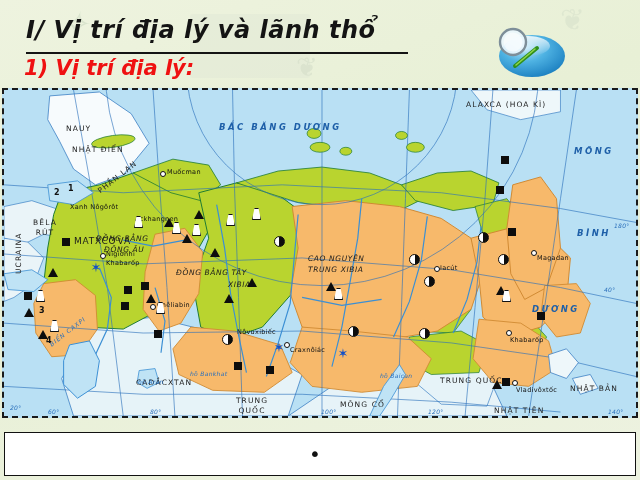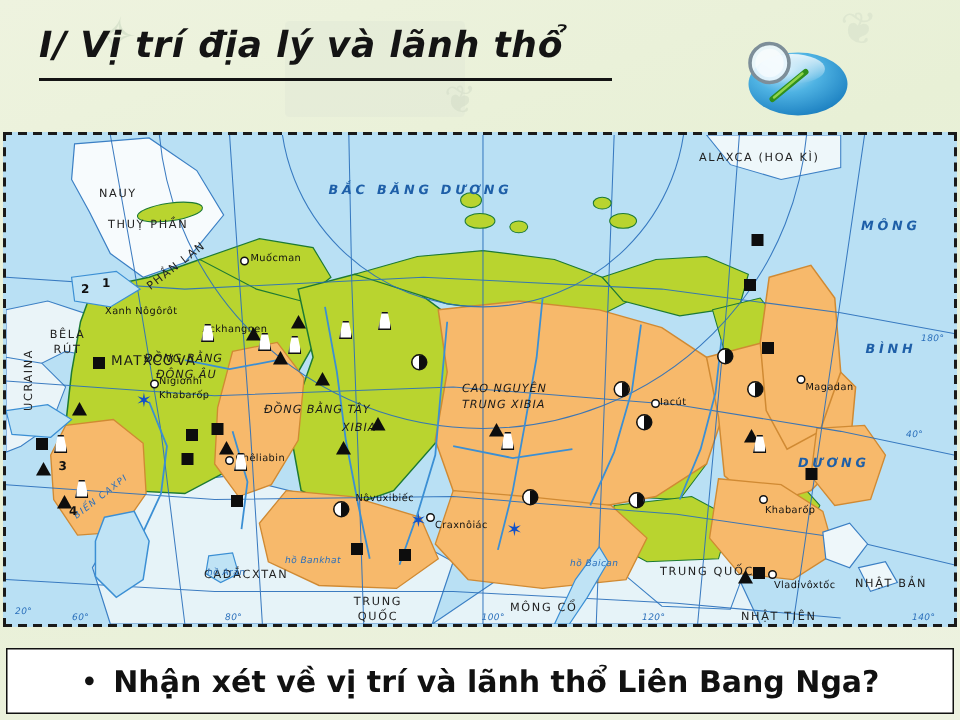--- a/index.html
+++ b/index.html
@@ -88,20 +88,21 @@
 <div id="slide">
 
   <div id="header">
     <div class="wm wm4"></div>
     <div class="wm wm1">✧</div>
     <div class="wm wm3">❦</div>
     <div class="wm wm5">❦</div>
 
     <div id="title-main">I/ Vị trí địa lý và lãnh thổ</div>
     <div id="title-underline"></div>
+    <div id="title-sub">1) Vị trí địa lý:</div>
 
     <svg id="globe-icon" viewBox="0 0 90 56">
       <defs>
         <radialGradient id="gg" cx="38%" cy="30%" r="75%">
           <stop offset="0%" stop-color="#bfe7fa"></stop>
           <stop offset="45%" stop-color="#4fb3e3"></stop>
           <stop offset="100%" stop-color="#1b7fc0"></stop>
         </radialGradient>
         <linearGradient id="gl" x1="0" y1="0" x2="0" y2="1">
           <stop offset="0%" stop-color="#ffffff" stop-opacity=".85"></stop>
@@ -215,21 +216,21 @@
         <path d="M572 292 L590 288 L598 302 L580 308 Z"></path>
       </g>
     </svg>
 
     <div class="mlabel sea2" style="left:215px;top:32px">BẮC BĂNG DƯƠNG</div>
     <div class="mlabel sea2" style="left:570px;top:56px">MÔNG</div>
     <div class="mlabel sea2" style="left:573px;top:138px">BÌNH</div>
     <div class="mlabel sea2" style="left:528px;top:214px">DƯƠNG</div>
 
     <div class="mlabel country" style="left:62px;top:34px">NAUY</div>
-    <div class="mlabel country" style="left:68px;top:55px">THUỴ PHẦN</div>
+    <div class="mlabel country" style="left:68px;top:55px">NHẬT ĐIỂN</div>
     <div class="mlabel country rotn" style="left:92px;top:98px">PHẦN LAN</div>
     <div class="mlabel country" style="left:24px;top:128px;line-height:10px;width:34px;white-space:normal;text-align:center">BÊLA RÚT</div>
     <div class="mlabel country rot90" style="left:10px;top:184px">UCRAINA</div>
     <div class="mlabel country" style="left:132px;top:288px">CADẮCXTAN</div>
     <div class="mlabel country" style="left:228px;top:306px;line-height:10px;width:40px;white-space:normal;text-align:center">TRUNG QUỐC</div>
     <div class="mlabel country" style="left:336px;top:310px">MÔNG CỔ</div>
     <div class="mlabel country" style="left:436px;top:286px">TRUNG QUỐC</div>
     <div class="mlabel country" style="left:490px;top:316px">NHẬT TIÊN</div>
     <div class="mlabel country" style="left:566px;top:294px">NHẬT BẢN</div>
     <div class="mlabel country" style="left:462px;top:10px">ALAXCA (HOA KÌ)</div>
@@ -339,16 +340,15 @@
     <div class="mlabel grid" style="left:317px;top:318px">100°</div>
     <div class="mlabel grid" style="left:424px;top:318px">120°</div>
     <div class="mlabel grid" style="left:604px;top:318px">140°</div>
     <div class="mlabel grid" style="left:610px;top:132px">180°</div>
     <div class="mlabel grid" style="left:6px;top:314px">20°</div>
     <div class="mlabel grid" style="left:600px;top:196px">40°</div>
   </div>
 
   <div id="qbox">
     <span id="qbullet" style="font-size:20px;margin-right:10px;color:#111">•</span>
-    <span id="qtext">Nhận xét về vị trí và lãnh thổ Liên Bang Nga?</span>
   </div>
 
 </div>
 
 </body></html>

